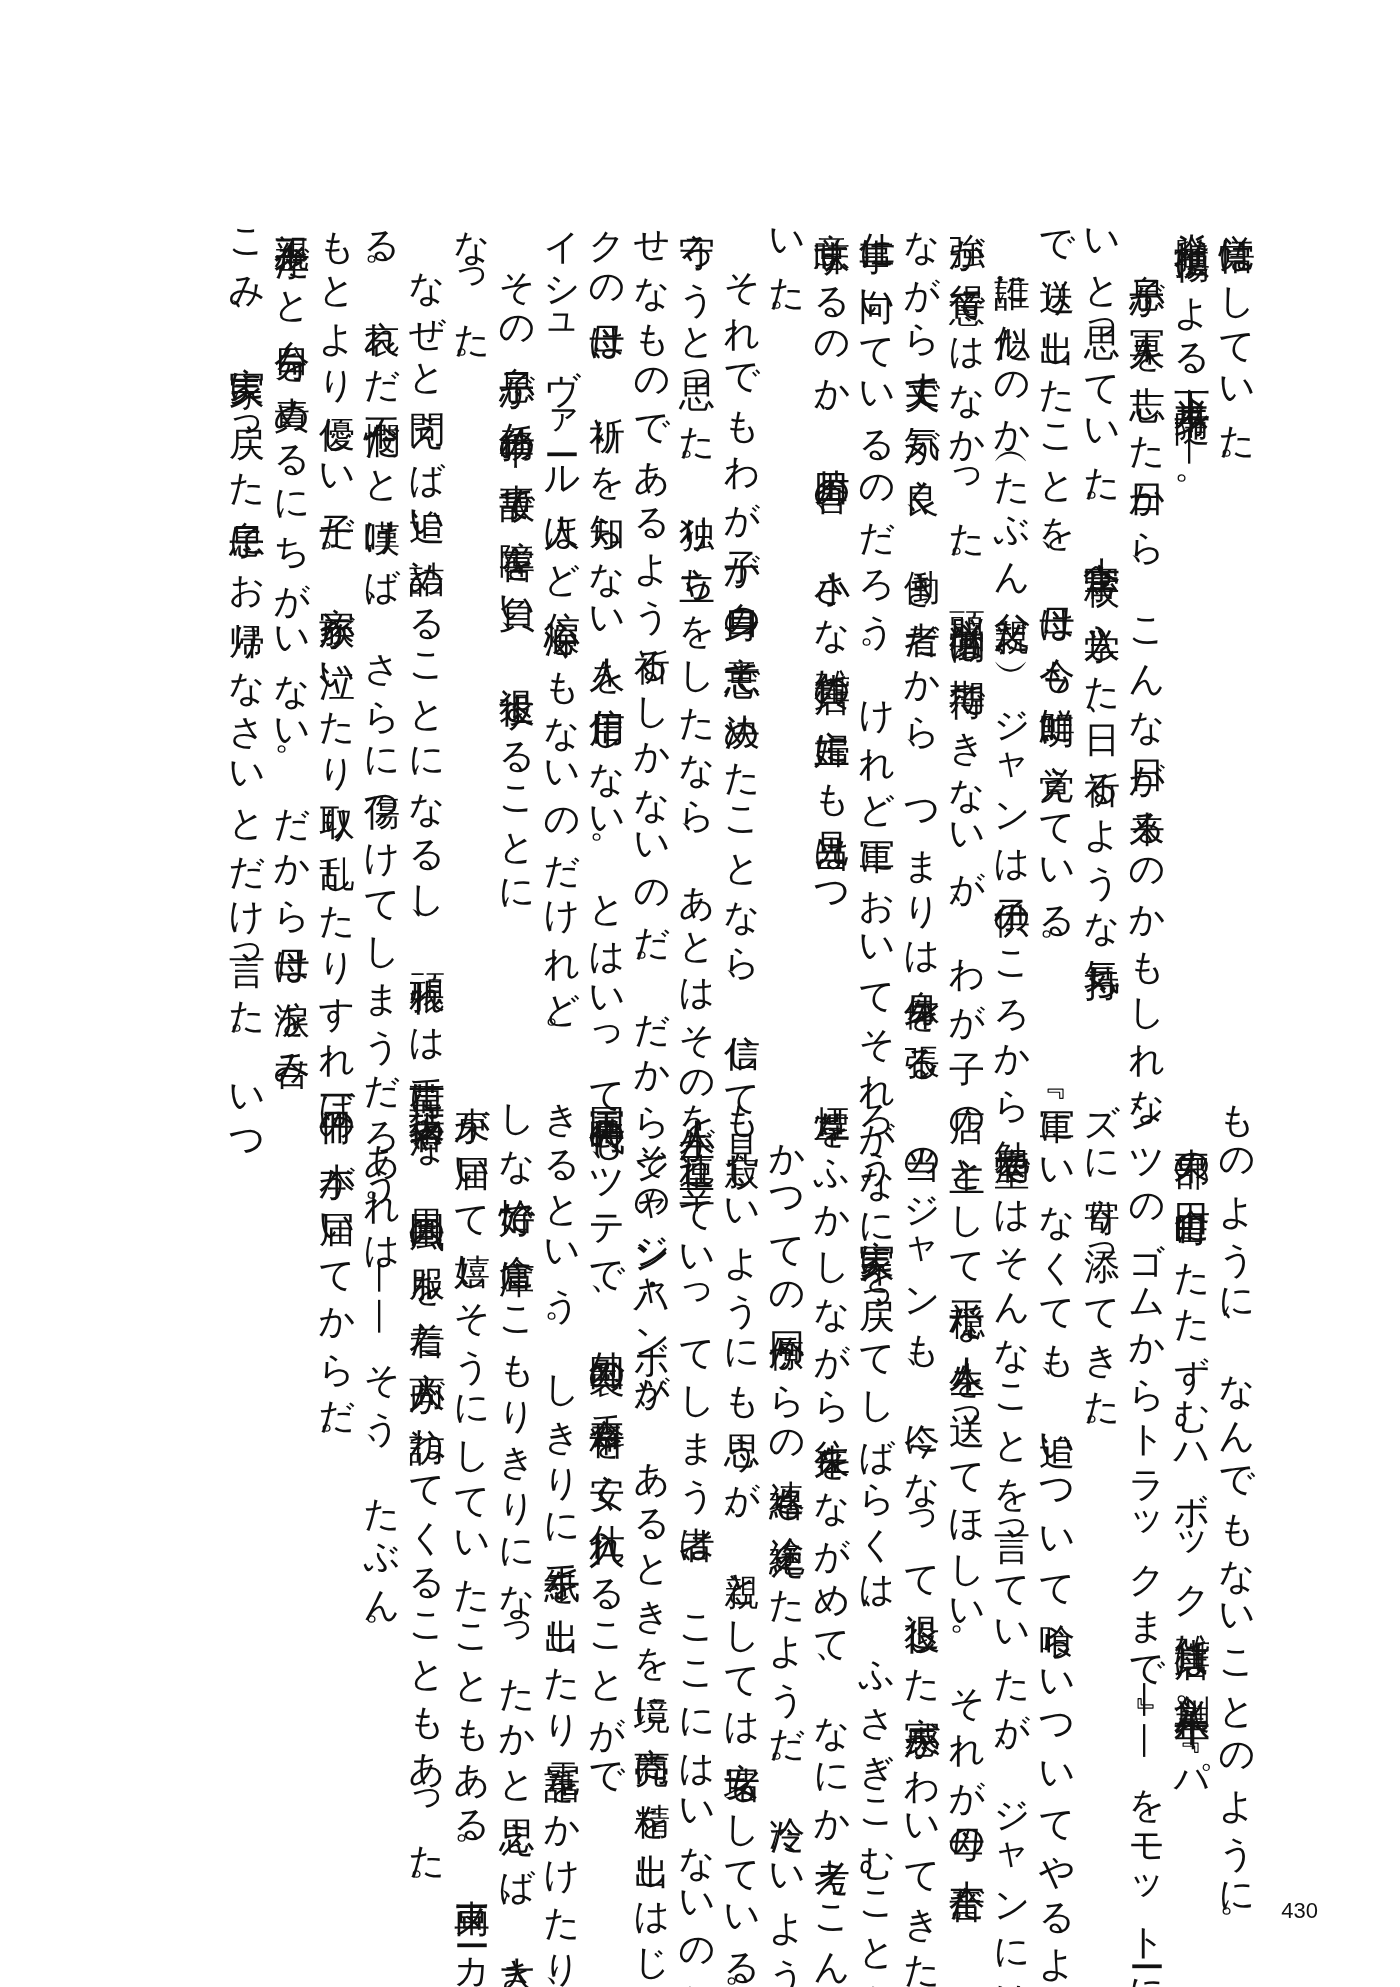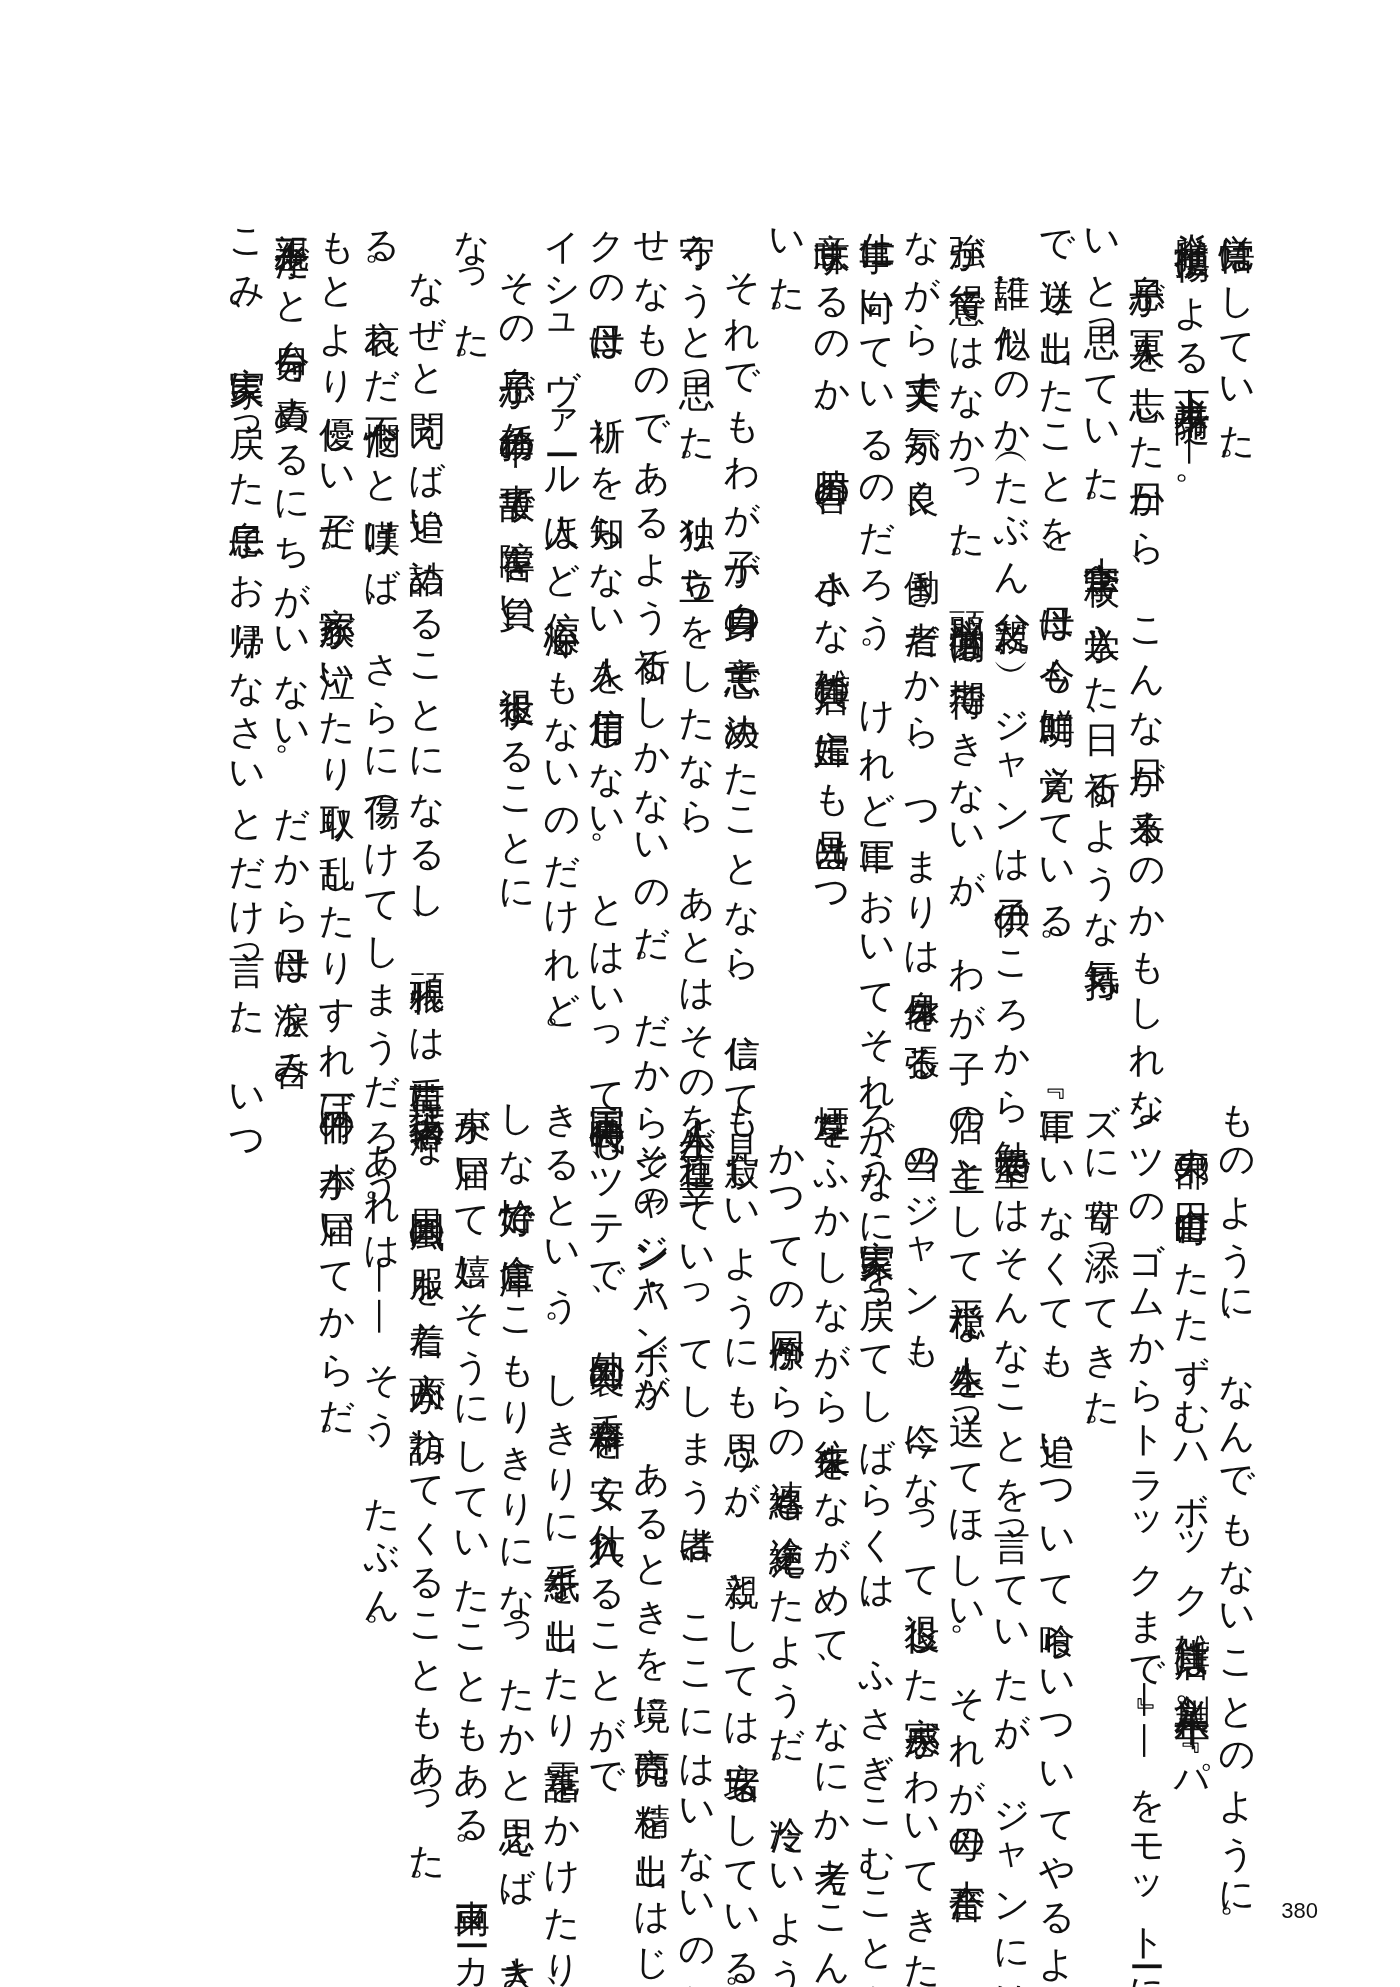--- a/index.html
+++ b/index.html
@@ -76,14 +76,14 @@
     <span class="line indent">そのジャンが、あるときを境に商売に精を出しはじめた。</span>
     <span class="line">国軍時代のツテで、外国製の香辛料を安く仕入れることがで</span>
     <span class="line">きるという。しきりに手紙を出したり電話をかけたり、おか</span>
     <span class="line">しな恰好で倉庫にこもりきりになったかと思えば、大きな花</span>
     <span class="line">束が届いて嬉しそうにしていたこともある。車両メーカーの</span>
     <span class="line">技術者や、異国風の服を着た商人が訪ねてくることもあった。</span>
     <span class="line indent">あれは——そう、たぶん。</span>
     <span class="line">一冊の本が届いてからだ。</span>
   </div>
 
-  <div class="folio">380</div>
+  <div class="folio">430</div>
 </div>
 
 </body></html>

